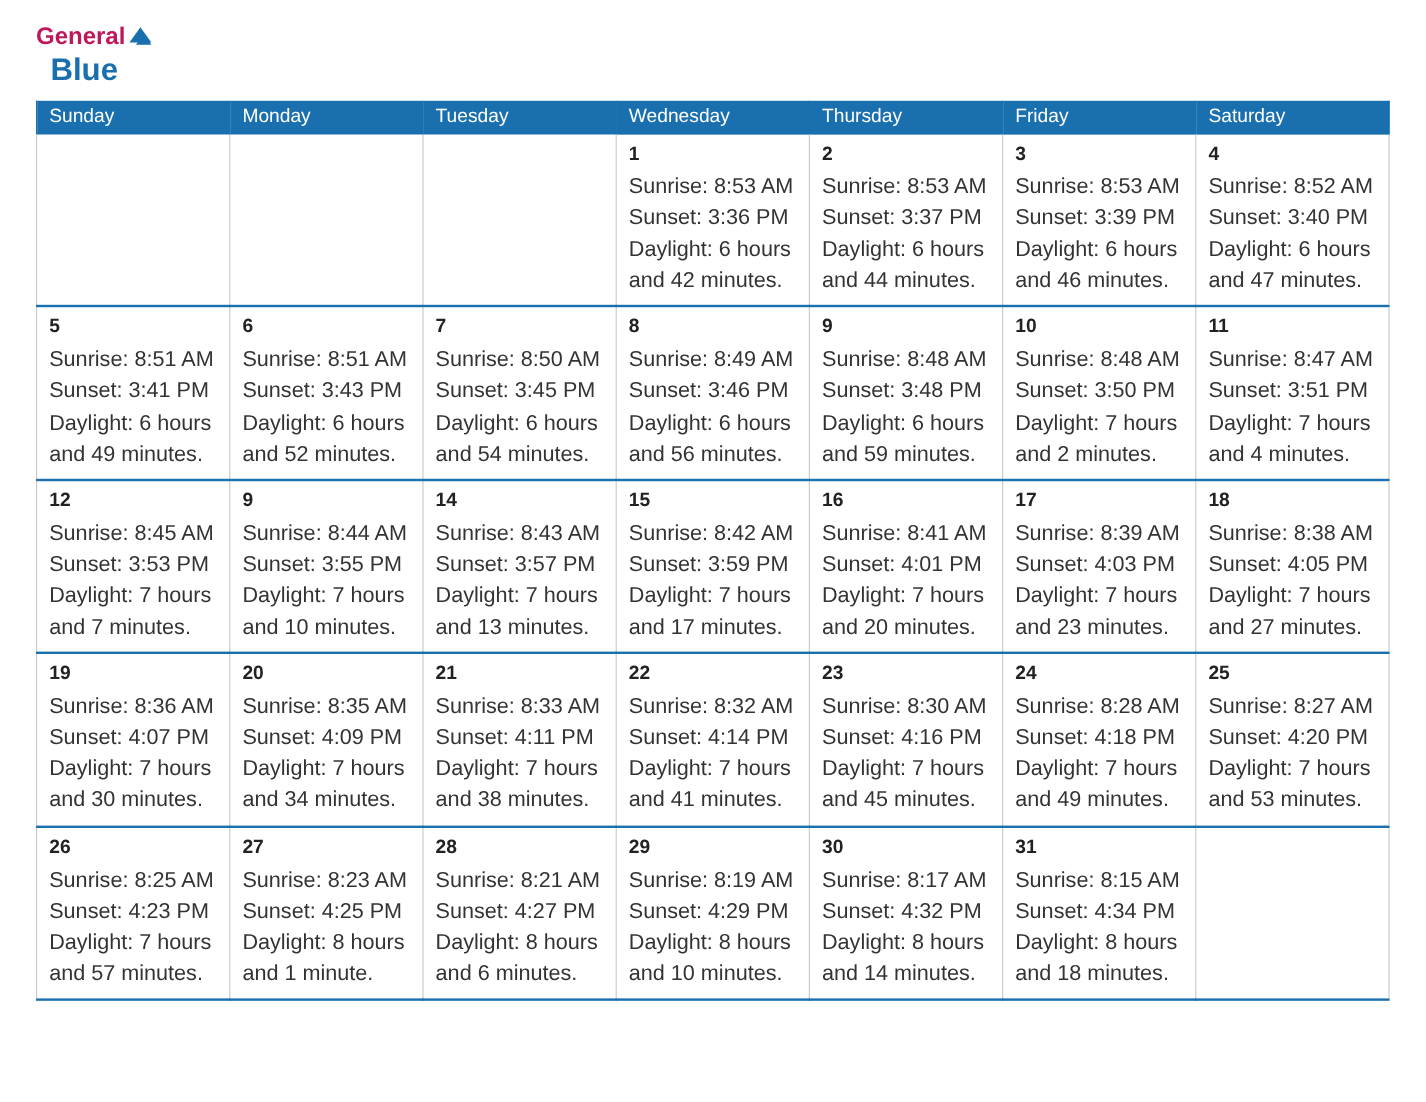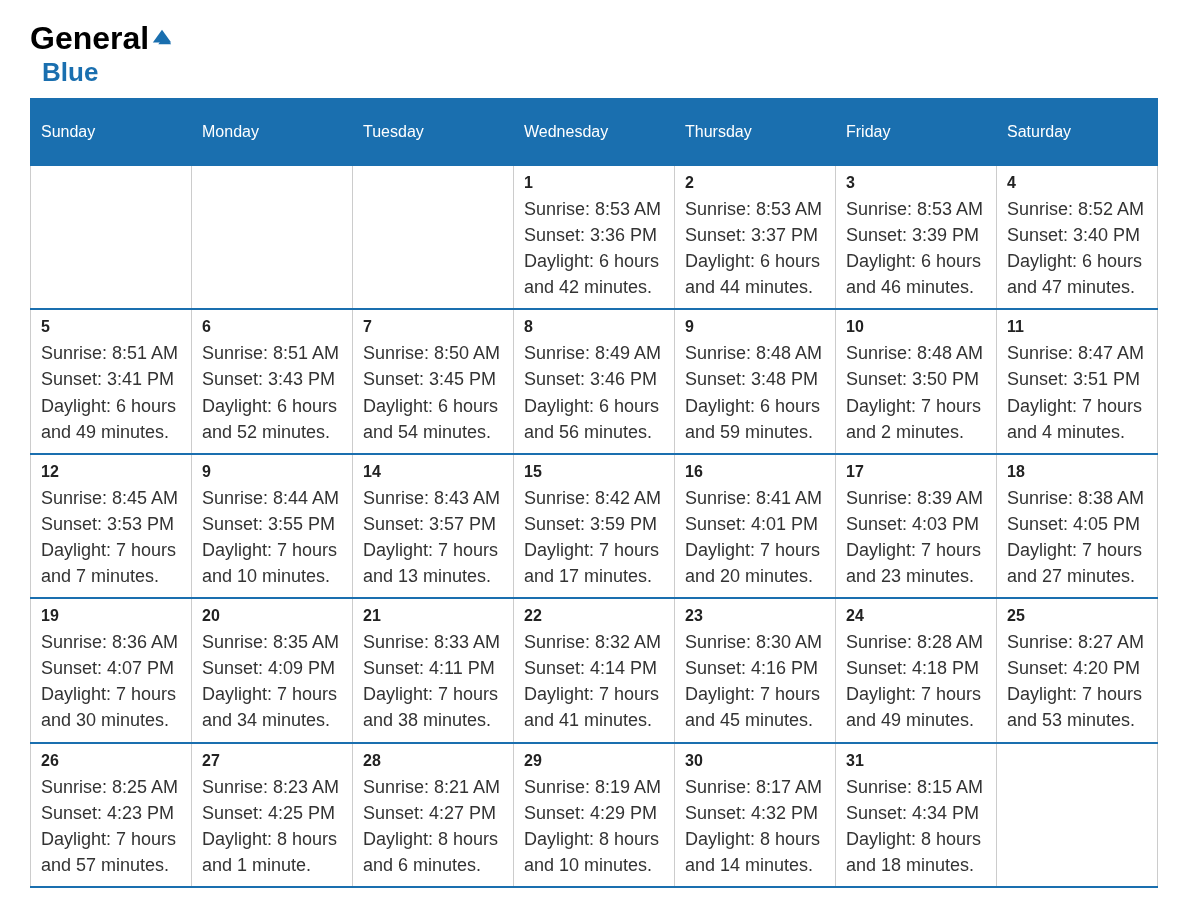--- a/index.html
+++ b/index.html
@@ -10,23 +10,23 @@
       min-height: 918px;
       padding: 20px 30px;
     }
     .header {
       display: flex;
       justify-content: space-between;
       align-items: flex-start;
       margin-bottom: 10px;
     }
     .logo-text-general {
-      font-size: 32px;
+      font-size: 20px;
       font-weight: bold;
-      color: #000000;
+      color: #be185d;
     }
     .logo-text-blue {
       font-size: 26px;
       font-weight: bold;
       color: #1a6faf;
     }
     .logo-icon {
       width: 22px;
       height: 22px;
       margin-left: 2px;
@@ -51,21 +51,21 @@
       border-collapse: collapse;
       margin-top: 8px;
     }
     thead tr {
       background-color: #1a6faf;
     }
     thead th {
       color: #fff;
       font-size: 16px;
       font-weight: normal;
-      padding: 24px 10px;
+      padding: 4px 10px;
       text-align: left;
       border: 1px solid #1a6faf;
     }
     tbody td {
       vertical-align: top;
       padding: 8px 10px;
       border: 1px solid #ccc;
       width: calc(100% / 7);
       min-height: 90px;
       font-size: 13px;

